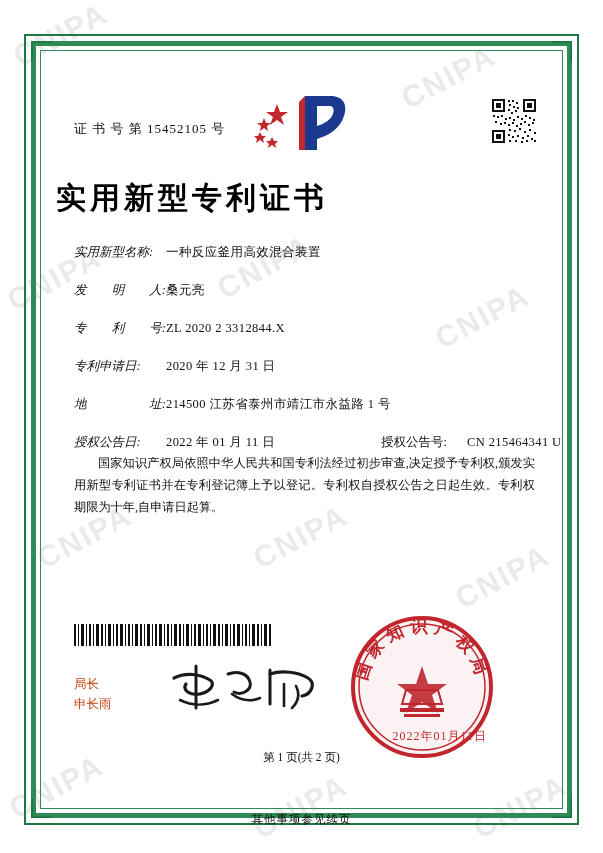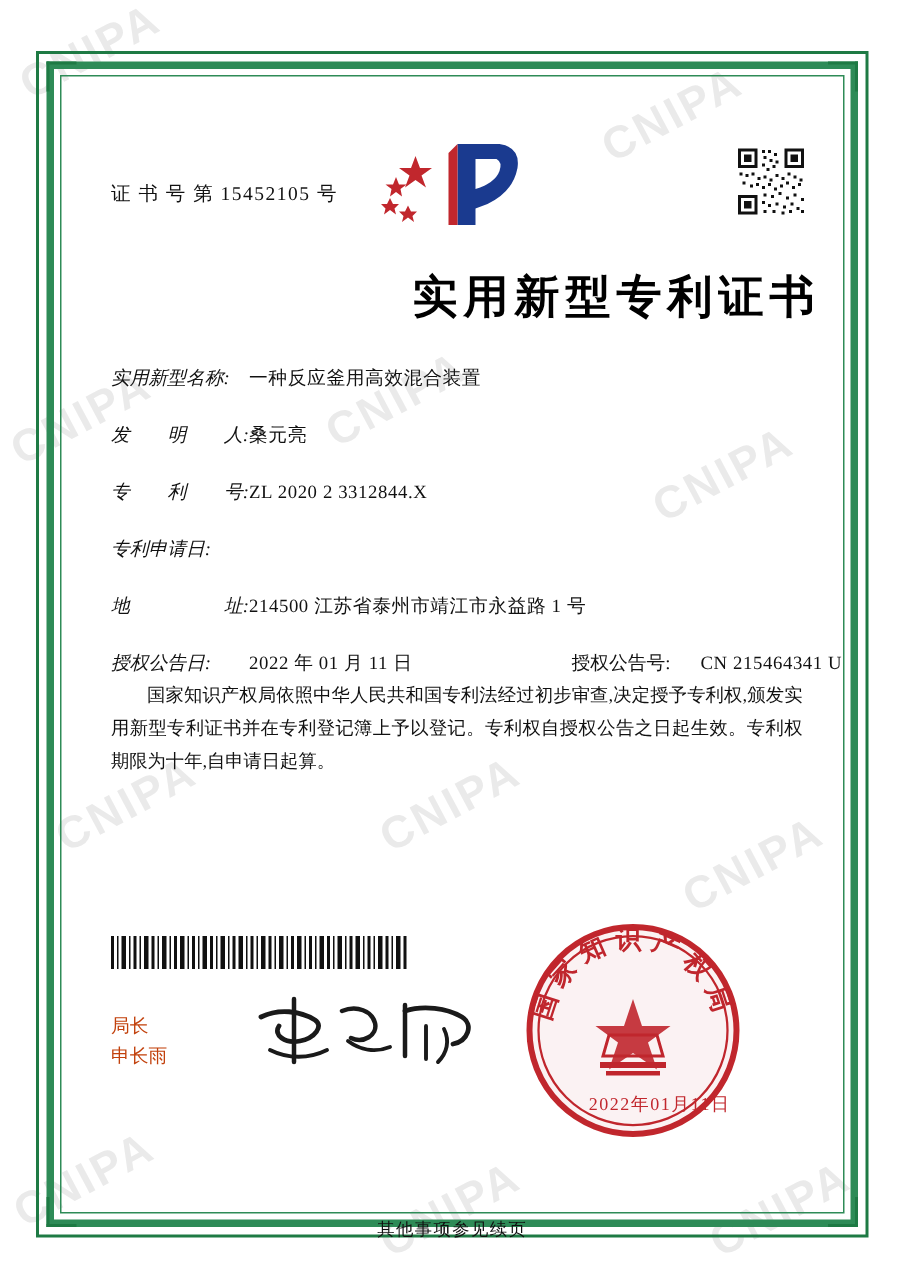--- a/index.html
+++ b/index.html
@@ -109,21 +109,21 @@
     transform: translateX(-50%);
     width: 110px;
     height: 62px;
   }
 
   .title {
     position: absolute;
     left: 0;
     right: 0;
     top: 112px;
-    text-align: right;
+    text-align: left;
     font-size: 30px;
     font-weight: bold;
     letter-spacing: 4px;
     color: #000;
     font-family: "DejaVu Serif", "Liberation Serif", serif;
   }
 
   .fields {
     position: absolute;
     left: 18px;
@@ -362,20 +362,21 @@
       <div class="field-row">
         <div class="field-label spread">
           <span>专</span>
           <span>利</span>
           <span>号:</span>
         </div>
         <div class="field-value">ZL 2020 2 3312844.X</div>
       </div>
       <div class="field-row">
         <div class="field-label">专利申请日:</div>
+        <div class="field-value">2020 年 12 月 31 日</div>
       </div>
       <div class="field-row">
         <div class="field-label spread">
           <span>地</span>
           <span>址:</span>
         </div>
         <div class="field-value">214500 江苏省泰州市靖江市永益路 1 号</div>
       </div>
       <div class="field-row dual">
         <div class="field-label">授权公告日:</div>
@@ -483,14 +484,15 @@
         <polygon points="0,-26 6,-8 25,-8 10,3 16,21 0,10 -16,21 -10,3 -25,-8 -6,-8" opacity="0.9"></polygon>
         <rect x="-22" y="16" width="44" height="4"></rect>
         <rect x="-18" y="22" width="36" height="3"></rect>
         <path d="M-20 12 L20 12 L16 -2 L-16 -2 Z" fill="none" stroke="#c1272d" stroke-width="2"></path>
       </g>
       <circle cx="73" cy="73" r="69" fill="#c1272d" opacity="0.06"></circle>
     </svg>
   </div>
   <div class="seal-date">2022年01月11日</div>
 
+  <div class="page-no">第 1 页(共 2 页)</div>
   <div class="footnote">其他事项参见续页</div>
 </div>
 
 </body></html>

